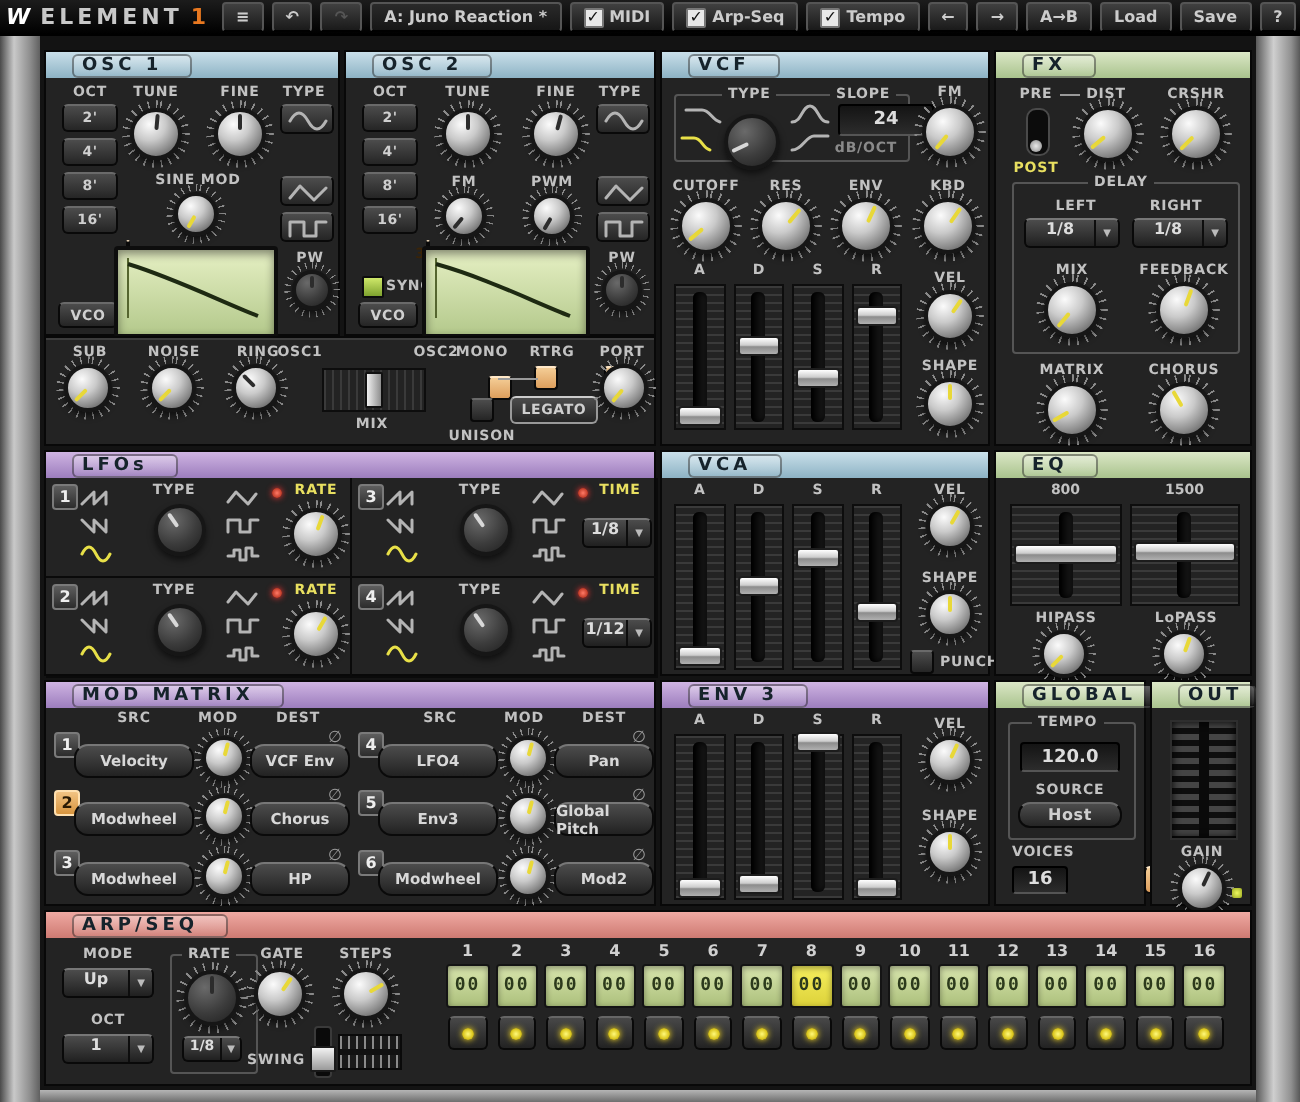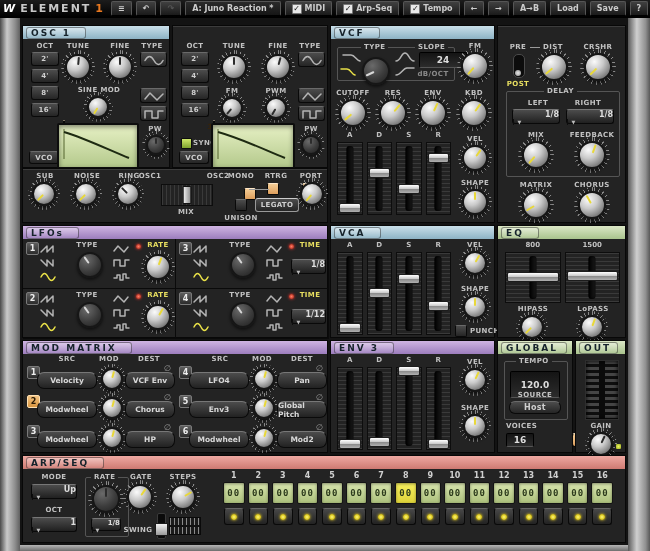--- a/index.html
+++ b/index.html
@@ -18,21 +18,21 @@
   .metal-r{position:absolute;left:628px;top:18px;width:22px;height:533px;background:linear-gradient(90deg,#5a5a5a,#cfcfcf 40%,#909090 80%,#585858);}
   .metal-b{position:absolute;left:20px;top:545px;width:608px;height:6px;background:linear-gradient(#b5b5b5,#6e6e6e);}
   #main{position:absolute;left:20px;top:18px;width:608px;height:527px;background:#131313;}
   
   .sec{position:absolute;background:#232323;border:1px solid #080808;box-shadow:inset 0 1px 0 #3c3c3c;box-sizing:border-box;}
   .sec-head{height:13px;display:flex;align-items:center;}
   .hd-blue{background:linear-gradient(#c9dfe9,#8db3c5);}
   .hd-green{background:linear-gradient(#dbe7c6,#a9c38d);}
   .hd-purple{background:linear-gradient(#cfb4e2,#9c7dbd);}
   .hd-pink{background:linear-gradient(#efa9a2,#ce7a72);}
-  .sec-title{font-size:9px;font-weight:bold;letter-spacing:2px;color:#16232b;border:1px solid rgba(0,0,0,.4);border-radius:3px;padding:0 14px 0 4px;margin-left:3px;background:linear-gradient(rgba(255,255,255,.35),rgba(255,255,255,.05));line-height:10px;}
+  .sec-title{font-size:9px;font-weight:bold;letter-spacing:2px;color:#16232b;border:1px solid rgba(0,0,0,.4);border-radius:3px;padding:0 14px 0 4px;margin-left:13px;background:linear-gradient(rgba(255,255,255,.35),rgba(255,255,255,.05));line-height:10px;}
   .sec-body{position:absolute;left:0;right:0;top:13px;bottom:0;}
   
   .lbl{position:absolute;font-size:7px;font-weight:bold;color:#c2c2c2;letter-spacing:.4px;text-align:center;white-space:nowrap;}
   .lbl.yel{color:#e8df60;}
   .lbl.left{text-align:left;}
   .sbtn{position:absolute;background:linear-gradient(#4c4c4c,#252525);border:1px solid #090909;border-top-color:#6a6a6a;border-radius:3px;color:#cfcfcf;font-size:7px;font-weight:bold;display:flex;align-items:center;justify-content:center;box-sizing:border-box;letter-spacing:.3px;}
   .sbtn.on{background:linear-gradient(#f4cd96,#dd9e5c);color:#3a2408;border-top-color:#ffe8c8;margin-left:32px;}
   .sq{border-radius:2px;}
   .knob{position:absolute;}
   .knob .ring{position:absolute;inset:-4px;border-radius:50%;background:repeating-conic-gradient(from 8deg,#8a8a8a 0deg 3deg,transparent 3deg 16deg);-webkit-mask:radial-gradient(closest-side,transparent 76%,#000 78%);mask:radial-gradient(closest-side,transparent 76%,#000 78%);}
@@ -42,21 +42,21 @@
   .knob .ptr::before{content:"";position:absolute;left:calc(50% - 1px);top:1px;width:2px;height:38%;background:#2c2c2c;border-radius:1px;}
   .knob.wptr .ptr::before{background:#d8d8d8;}
   .knob.yptr .ptr::before{background:#e8d838;}
   .adsr{position:absolute;display:flex;gap:4px;}
   .sl{flex:1;position:relative;}
   .sl-lbl{position:absolute;top:0;left:0;right:0;font-size:7px;font-weight:bold;color:#c2c2c2;text-align:center;}
   .sl-col{position:absolute;left:0;right:0;top:11px;bottom:0;background:repeating-linear-gradient(180deg,#3a3a3a 0 1px,#232323 1px 4px);border:1px solid #0d0d0d;}
   .sl-slot{position:absolute;left:50%;transform:translateX(-50%);top:3px;bottom:3px;width:7px;background:linear-gradient(90deg,#000,#1c1c1c);border-radius:3px;box-shadow:inset 0 0 3px #000;}
   .sl-handle{position:absolute;left:1px;right:1px;height:8px;transform:translateY(4px);background:linear-gradient(#ffffff,#cdcdcd 45%,#8c8c8c 55%,#b0b0b0);border:1px solid #1c1c1c;border-radius:2px;}
   .lcd{position:absolute;background:linear-gradient(#e6f0c4,#b4c98c);border:2px solid #0d0d0d;border-radius:2px;box-shadow:inset 0 2px 5px rgba(0,0,0,.45);}
-  .dd{position:absolute;display:flex;background:linear-gradient(#4c4c4c,#202020);border:1px solid #090909;border-top-color:#777;border-radius:3px;color:#ddd;font-size:8px;font-weight:bold;align-items:flex-end;box-sizing:border-box;flex-direction:column;}
+  .dd{position:absolute;display:flex;background:linear-gradient(#4c4c4c,#202020);border:1px solid #090909;border-top-color:#777;border-radius:3px;color:#ddd;font-size:8px;font-weight:bold;align-items:flex-start;box-sizing:border-box;}
   .dd .val{flex:1;text-align:center;}
   .dd .arr{width:11px;align-self:stretch;display:flex;align-items:center;justify-content:center;border-left:1px solid #0d0d0d;font-size:5px;color:#bbb;}
   .grp{position:absolute;border:1px solid #555;border-radius:2px;}
   .grp-lbl{position:absolute;font-size:7px;font-weight:bold;color:#c2c2c2;background:#232323;padding:0 3px;letter-spacing:.4px;white-space:nowrap;}
   .disp{position:absolute;background:linear-gradient(#141414,#2c2c2c);border:1px solid #000;border-bottom-color:#555;color:#ddd;font-size:9px;font-weight:bold;text-align:center;border-radius:2px;display:flex;align-items:center;justify-content:center;box-sizing:border-box;}
   .led-r{position:absolute;width:5px;height:5px;border-radius:50%;background:radial-gradient(#ff7a66,#a01a08);box-shadow:0 0 3px #f33;}
   .led-g{position:absolute;width:9px;height:9px;background:linear-gradient(#cfe86a,#7ea22e);border:1px solid #0d0d0d;border-radius:1px;}
   .dot-y{width:6px;height:6px;border-radius:50%;background:radial-gradient(#fff97a,#ddc922 55%,#8a7a00);box-shadow:0 0 3px #ffdf20;}
   .wv{stroke:#b4b4b4;fill:none;stroke-width:1.5;stroke-linejoin:round;stroke-linecap:round;}
   .wv.sel{stroke:#e8e048;}
@@ -201,20 +201,23 @@
       <div class="lbl" style="left:118px;top:86px;width:28px">PW</div>
       <div class="knob dark" style="left:123px;top:96px;width:20px;height:20px;--rot:0deg">
           <div class="ring"></div>
           <div class="cap"></div>
           <div class="ptr"></div>
         </div>
     </div>
   </div>
 
   <div class="sec" style="left:152px;top:7px;width:156px;height:143px">
+    <div class="sec-head hd-blue">
+        <span class="sec-title">OSC 2</span>
+      </div>
     <div class="sec-body">
       <div class="lbl" style="left:6px;top:3px;width:32px">OCT</div>
       <div style="position:absolute;left:8px;top:13px;width:28px;height:96px;display:flex;flex-direction:column;gap:3px">
 
       <div class="sbtn" style="position:relative;height:14px">2'</div>
           <div class="sbtn" style="position:relative;height:14px">4'</div>
           <div class="sbtn" style="position:relative;height:14px">8'</div>
           <div class="sbtn" style="position:relative;height:14px">16'</div>
           <div class="sbtn on" style="position:relative;height:14px">32'</div>
         </div>
@@ -422,20 +425,23 @@
       <div class="lbl" style="left:125px;top:140px;width:38px">SHAPE</div>
       <div class="knob yptr" style="left:131px;top:150px;width:26px;height:26px;--rot:0deg">
           <div class="ring"></div>
           <div class="cap"></div>
           <div class="ptr"></div>
         </div>
     </div>
   </div>
 
   <div class="sec" style="left:477px;top:7px;width:129px;height:198px">
+    <div class="sec-head hd-green">
+        <span class="sec-title">FX</span>
+      </div>
     <div class="sec-body">
       <div class="lbl" style="left:8px;top:4px;width:24px">PRE</div>
       <div class="dash" style="left:32px;top:8px;width:10px"></div>
       <div class="lbl" style="left:40px;top:4px;width:30px">DIST</div>
       <div class="toggle" style="left:15px;top:15px"></div>
       <div class="lbl yel" style="left:4px;top:41px;width:32px">POST</div>
       <div class="knob yptr" style="left:42px;top:14px;width:28px;height:28px;--rot:-130deg">
           <div class="ring"></div>
           <div class="cap"></div>
           <div class="ptr"></div>
@@ -851,21 +857,21 @@
     </div>
   </div>
 
   <div class="sec" style="left:477px;top:322px;width:76px;height:113px">
     <div class="sec-head hd-green">
         <span class="sec-title" style="padding:0 8px 0 4px">GLOBAL</span>
       </div>
     <div class="sec-body">
       <div class="grp" style="left:6px;top:7px;width:62px;height:57px"></div>
       <div class="grp-lbl" style="left:18px;top:3px">TEMPO</div>
-      <div class="disp" style="left:12px;top:17px;width:50px;height:27px">120.0</div>
+      <div class="disp" style="left:12px;top:17px;width:50px;height:15px">120.0</div>
       <div class="lbl" style="left:12px;top:37px;width:50px">SOURCE</div>
       <div class="sbtn" style="left:11px;top:47px;width:52px;height:13px;border-radius:6px;font-size:8px">Host</div>
       <div class="lbl left" style="left:8px;top:68px;width:50px">VOICES</div>
       <div class="disp" style="left:8px;top:79px;width:28px;height:14px">16</div>
       <div class="sbtn on" style="left:42px;top:79px;width:22px;height:14px">HD</div>
     </div>
   </div>
 
   <div class="sec" style="left:555px;top:322px;width:51px;height:113px">
     <div class="sec-head hd-green">

